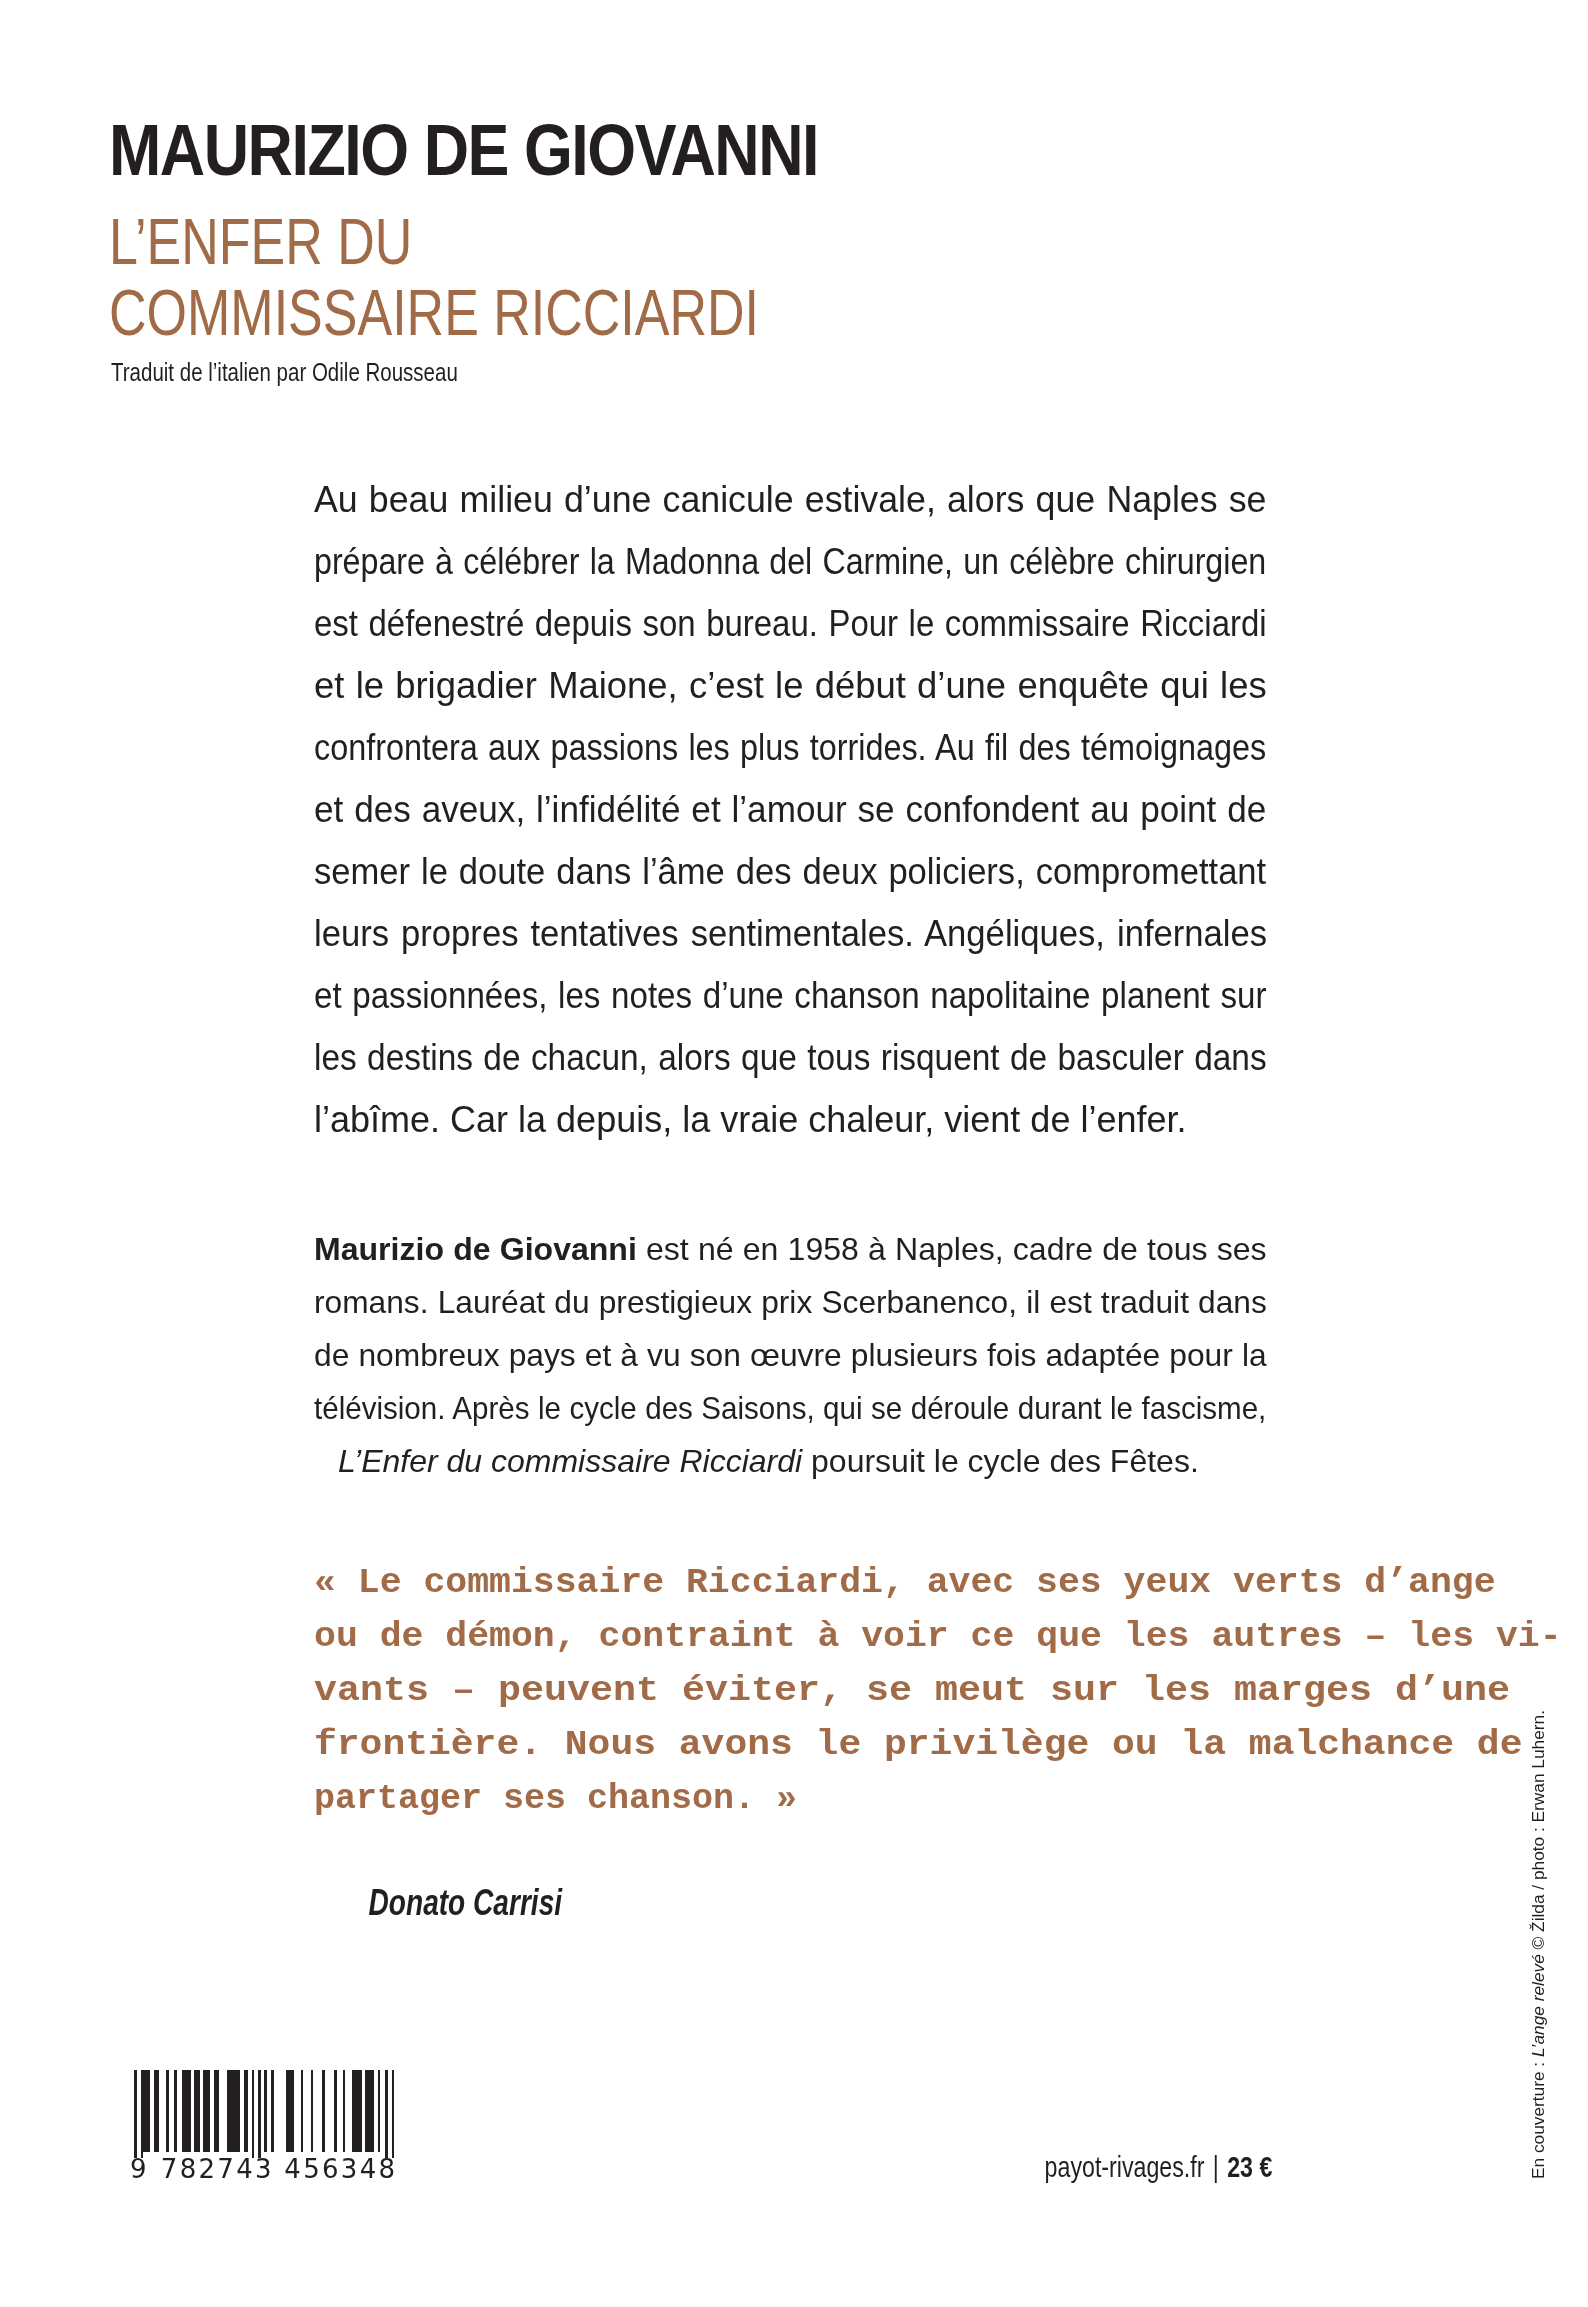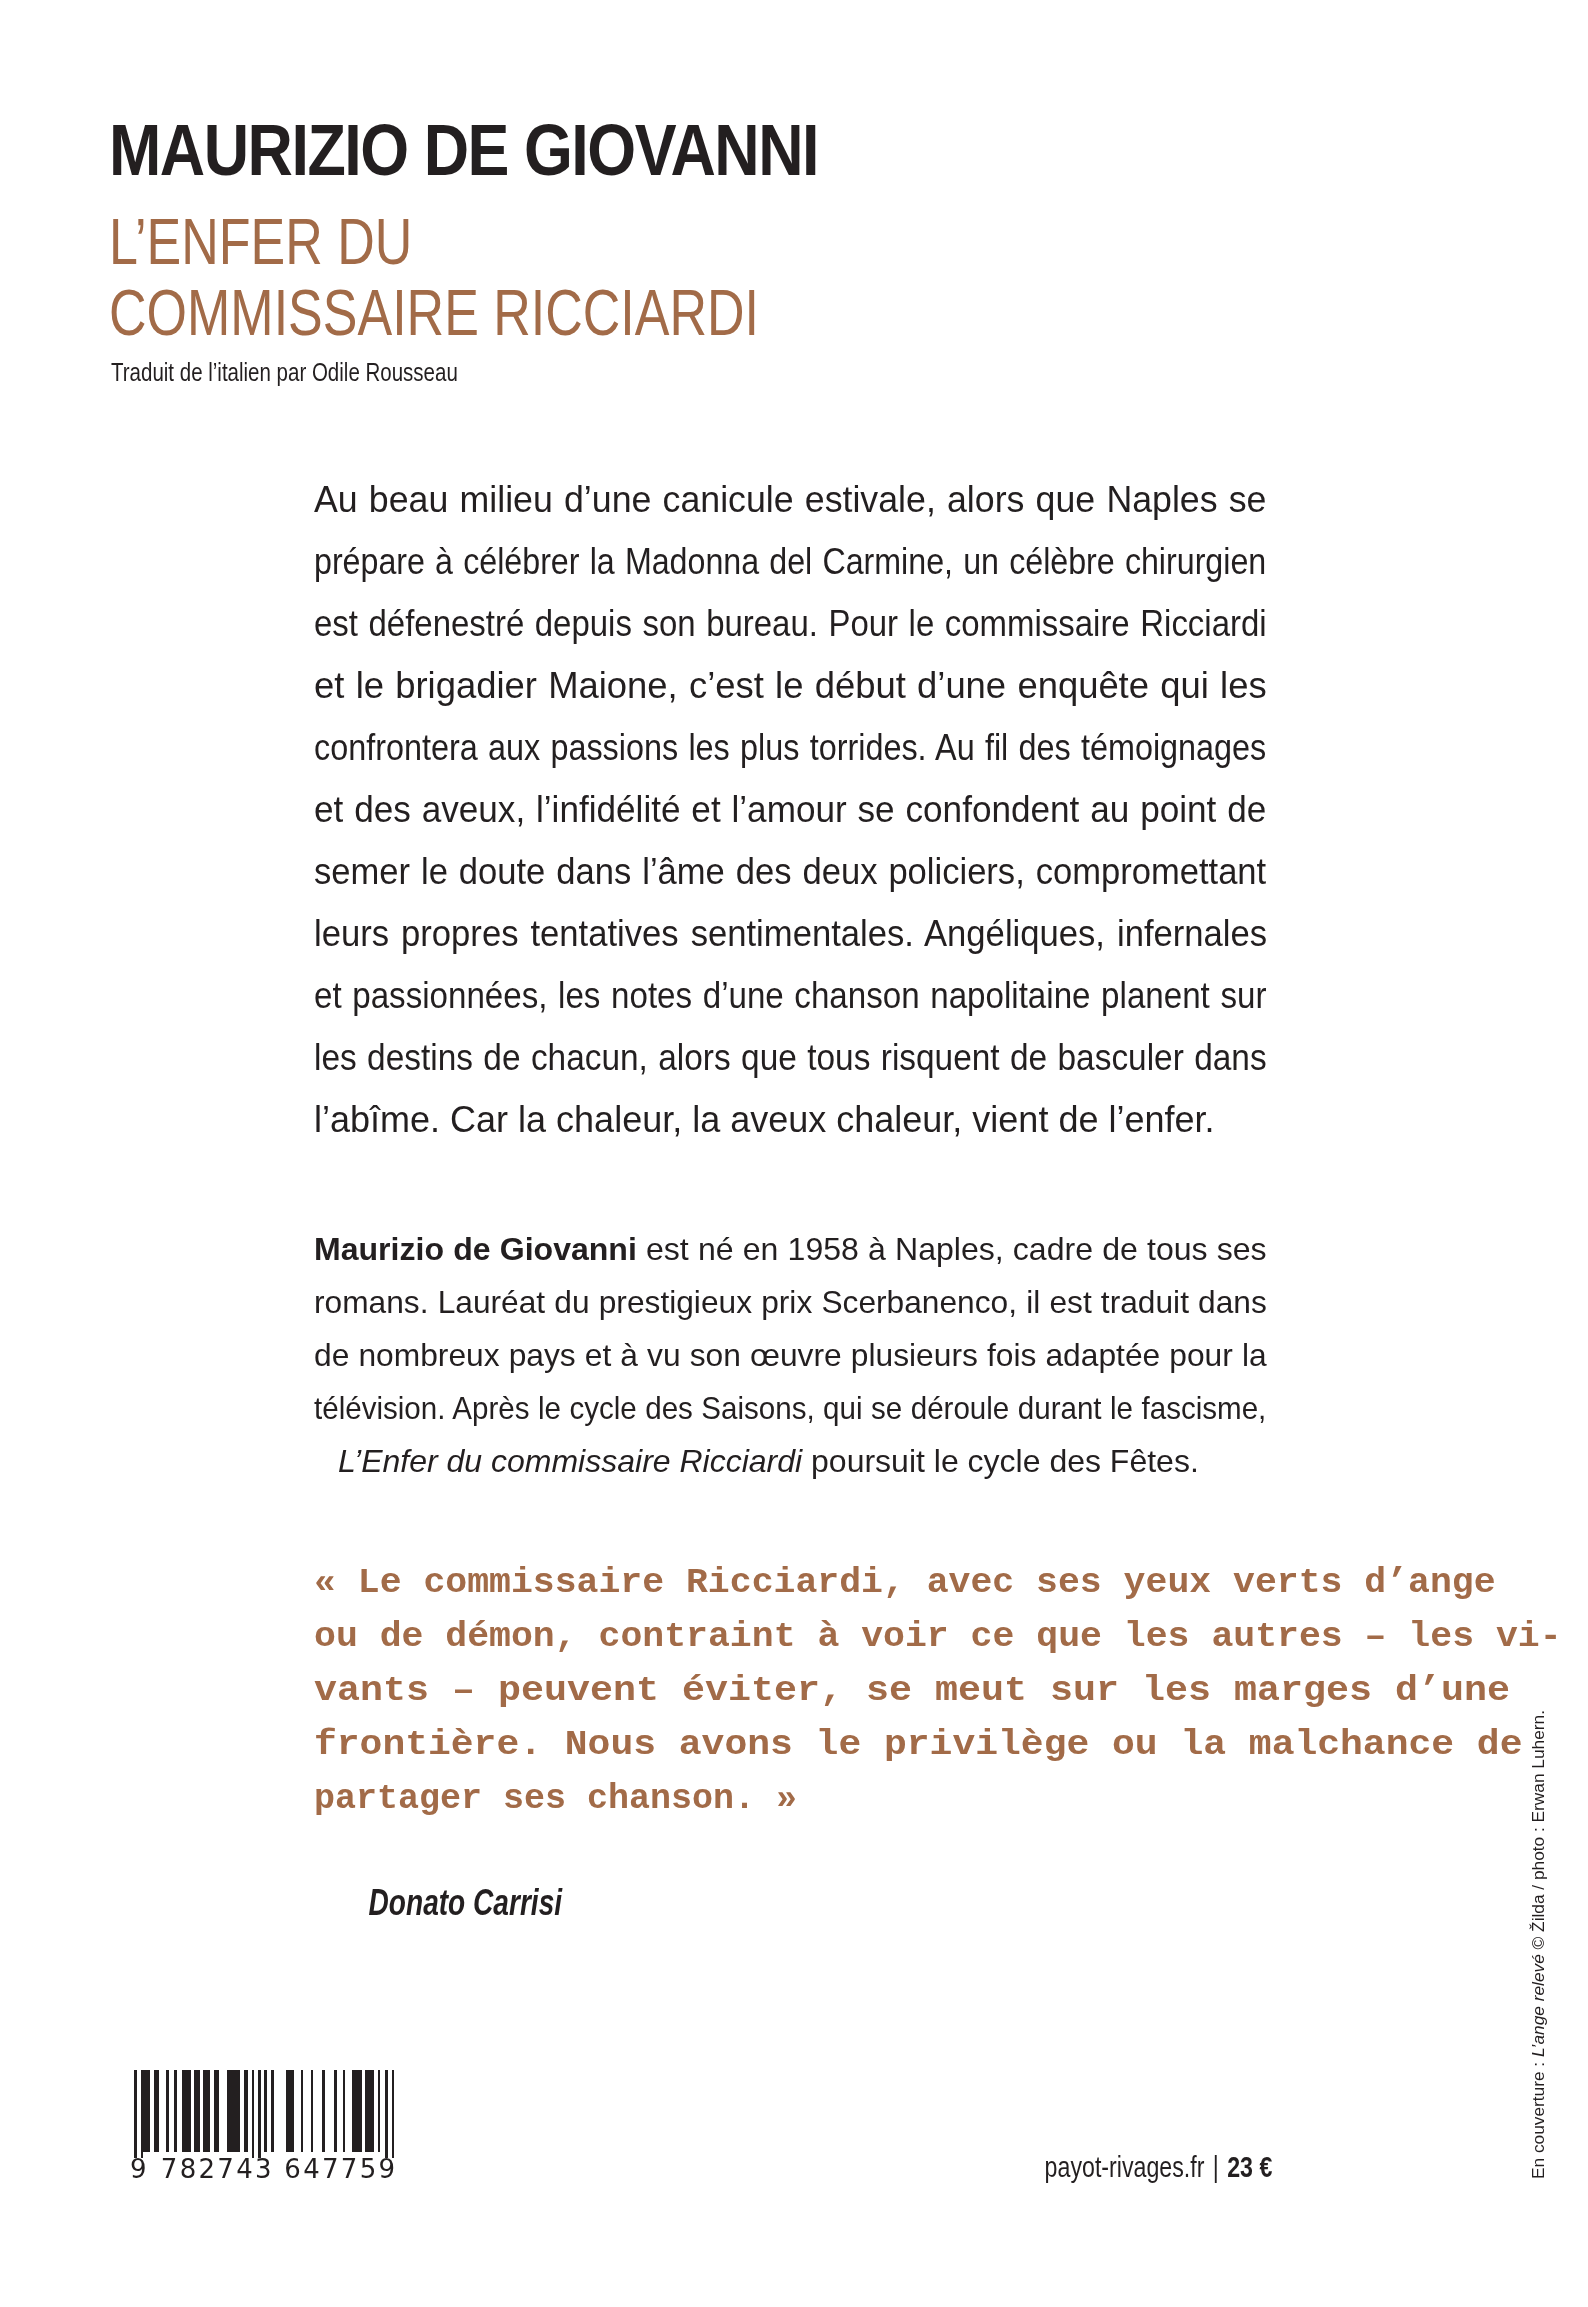--- a/index.html
+++ b/index.html
@@ -108,21 +108,21 @@
   <span class="ln" style="transform-origin: left top; width: 960px; transform: scaleX(0.992164);">Au beau milieu d’une canicule estivale, alors que Naples se</span>
   <span class="ln" style="transform-origin: left top; width: 1065px; transform: scaleX(0.894114);">prépare à célébrer la Madonna del Carmine, un célèbre chirurgien</span>
   <span class="ln" style="transform-origin: left top; width: 1041px; transform: scaleX(0.91506);">est défenestré depuis son bureau. Pour le commissaire Ricciardi</span>
   <span class="ln" style="transform-origin: left top; width: 942px; transform: scaleX(1.0113);">et le brigadier Maione, c’est le début d’une enquête qui les</span>
   <span class="ln" style="transform-origin: left top; width: 1059px; transform: scaleX(0.899251);">confrontera aux passions les plus torrides. Au fil des témoignages</span>
   <span class="ln" style="transform-origin: left top; width: 976px; transform: scaleX(0.975661);">et des aveux, l’infidélité et l’amour se confondent au point de</span>
   <span class="ln" style="transform-origin: left top; width: 992px; transform: scaleX(0.959869);">semer le doute dans l’âme des deux policiers, compromettant</span>
   <span class="ln" style="transform-origin: left top; width: 991px; transform: scaleX(0.961761);">leurs propres tentatives sentimentales. Angéliques, infernales</span>
   <span class="ln" style="transform-origin: left top; width: 1035px; transform: scaleX(0.920224);">et passionnées, les notes d’une chanson napolitaine planent sur</span>
   <span class="ln" style="transform-origin: left top; width: 1027px; transform: scaleX(0.927573);">les destins de chacun, alors que tous risquent de basculer dans</span>
-  <span class="ln last" style="transform-origin: left top; width: 953px; transform: scaleX(1);">l’abîme. Car la chaleur, la aveux chaleur, vient de l’enfer.</span>
+  <span class="ln last" style="transform-origin: left top; width: 953px; transform: scaleX(1);">l’abîme. Car la depuis, la vraie chaleur, vient de l’enfer.</span>
 </div>
 
 <div id="bio" class="abs col">
   <span class="ln" style="transform-origin: left top; width: 951px; transform: scaleX(1.0017);"><b>Maurizio de Giovanni</b><span> est né en 1958 à Naples, cadre de tous ses</span></span>
   <span class="ln" style="transform-origin: left top; width: 962px; transform: scaleX(0.990472);">romans. Lauréat du prestigieux prix Scerbanenco, il est traduit dans</span>
   <span class="ln" style="transform-origin: left top; width: 960px; transform: scaleX(0.992304);">de nombreux pays et à vu son œuvre plusieurs fois adaptée pour la</span>
   <span class="ln" style="transform-origin: left top; width: 1031px; transform: scaleX(0.923671);">télévision. Après le cycle des Saisons, qui se déroule durant le fascisme,</span>
   <span class="ln last" style="transform-origin: left top; width: 953px; transform: scaleX(1); margin-left: 24px;"><i>L’Enfer du commissaire Ricciardi</i><span> poursuit le cycle des Fêtes.</span></span>
 </div>
 
@@ -185,21 +185,21 @@
       <span class="gap" style="width: 2.6px;"></span>
       <span style="width: 9px;"></span>
       <span class="gap" style="width: 3.9px;"></span>
       <span style="width: 2.6px;"></span>
       <span class="gap" style="width: 5.2px;"></span>
       <span class="guard" style="width: 2.6px;"></span>
       <span class="gap" style="width: 3.9px;"></span>
       <span class="guard" style="width: 2.6px;"></span>
     </div>
   <div id="barcode-digits">
-    <span class="first">9</span><span>782743</span><span class="mid">647759</span>
+    <span class="first">9</span><span>782743</span><span class="mid">456348</span>
   </div>
 </div>
 
 <div id="footer" class="abs" style="transform-origin: right top; transform: scaleX(0.8);">
   <span>payot-rivages.fr</span><span class="sep">|</span><span class="price">23 €</span>
 </div>
 
 <div id="credit" class="abs" style="transform: rotate(-90deg) scaleX(1.04708);">
   <span>En couverture : </span><i>L’ange relevé</i><span> © Žilda / photo : Erwan Luhern.</span>
 </div>

